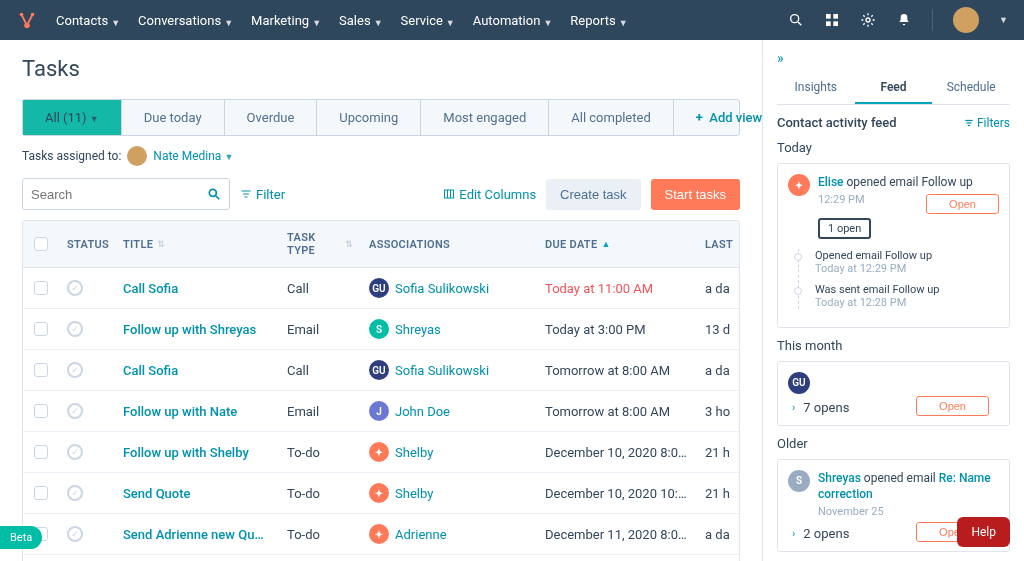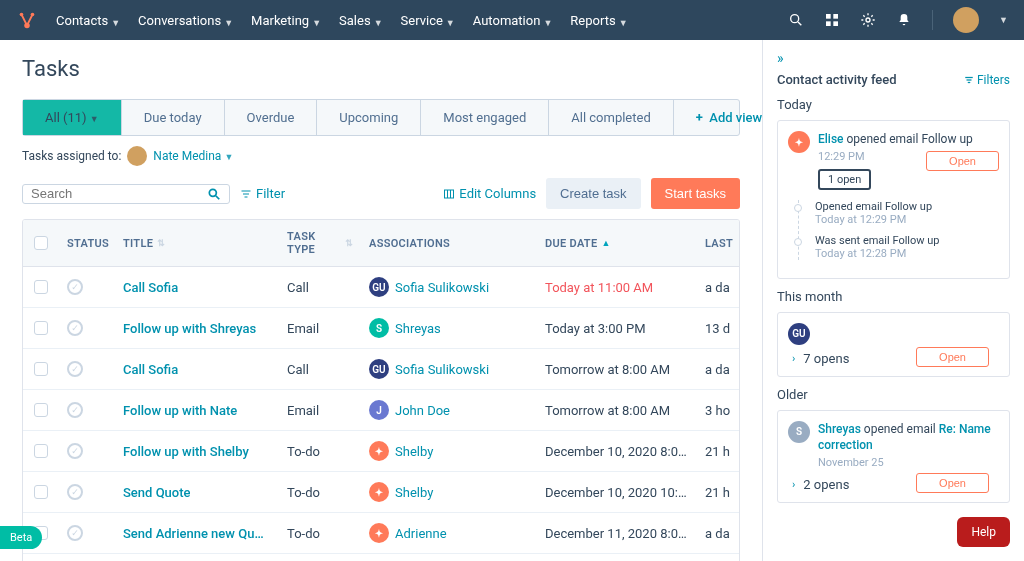--- a/index.html
+++ b/index.html
@@ -28,21 +28,21 @@
   .tab:last-child { border-right: none; }
   .tab.active { background: #14b8a6; color: #33475b; }
   .tab.add { color: #0091ae; font-weight: 500; }
   
   .assigned-row { margin: 10px 0 12px 0; font-size: 12px; display: flex; align-items: center; gap: 6px; }
   .mini-avatar { width: 20px; height: 20px; border-radius: 50%; background: #d0a060; display: inline-block; }
   .link { color: #0091ae; cursor: pointer; }
   
   
   .toolbar { display: flex; align-items: center; gap: 10px; margin-bottom: 10px; }
-  .search-wrap { flex: 0 0 160px; border: 1px solid #cbd6e2; border-radius: 3px; display: flex; align-items: center; padding: 0 8px; height: 20px; }
+  .search-wrap { flex: 0 0 160px; border: 1px solid #cbd6e2; border-radius: 3px; display: flex; align-items: center; padding: 0 8px; height: 32px; }
   .search-wrap input { border: none; outline: none; flex: 1; font-size: 13px; color: #33475b; }
   .toolbar-spacer { flex: 1; }
   .txt-btn { color: #0091ae; font-size: 13px; cursor: pointer; display: flex; align-items: center; gap: 4px; }
   .btn { padding: 8px 14px; border-radius: 3px; font-size: 13px; cursor: pointer; border: none; }
   .btn.secondary { background: #eaf0f6; color: #506e91; }
   .btn.primary { background: #ff7a59; color: #fff; font-weight: 500; }
   
   
   .table-wrap { border: 1px solid #dfe3eb; border-radius: 3px; overflow: hidden; }
   .thead { display: flex; background: #f5f8fa; border-bottom: 1px solid #dfe3eb; font-size: 11px; font-weight: 600; color: #506e91; letter-spacing: .3px; }
@@ -75,21 +75,21 @@
   .side-header { display: flex; justify-content: space-between; align-items: center; margin-bottom: 10px; }
   .side-header .title { font-size: 13px; font-weight: 500; }
   .filters-link { color: #0091ae; font-size: 12px; cursor: pointer; display: flex; align-items: center; gap: 3px; }
   .section-label { font-size: 13px; color: #33475b; margin: 10px 0 8px 0; }
   .feed-card { border: 1px solid #dfe3eb; border-radius: 3px; padding: 10px; margin-bottom: 10px; position: relative; }
   .feed-head { display: flex; gap: 8px; }
   .feed-av { width: 22px; height: 22px; border-radius: 50%; flex-shrink: 0; display: flex; align-items: center; justify-content: center; color: #fff; font-size: 10px; font-weight: 600; }
   .feed-text { font-size: 12px; line-height: 1.4; }
   .feed-text .who { color: #0091ae; font-weight: 500; }
   .feed-time { font-size: 11px; color: #99acc2; }
-  .open-pill { border: 2px solid #33475b; border-radius: 3px; padding: 2px 8px; font-size: 11px; display: inline-block; margin-top: 4px; margin-left: 30px; }
+  .open-pill { border: 2px solid #33475b; border-radius: 3px; padding: 2px 8px; font-size: 11px; display: inline-block; margin-top: 10px; margin-left: 30px; }
   .open-btn { position: absolute; right: 10px; border: 1px solid #ff7a59; color: #ff7a59; background: #fff; border-radius: 3px; padding: 3px 22px; font-size: 11px; cursor: pointer; }
   .timeline { margin-top: 10px; border-left: 1px dashed #cbd6e2; margin-left: 10px; padding-left: 16px; }
   .tl-item { position: relative; margin-bottom: 8px; font-size: 11px; }
   .tl-dot { position: absolute; left: -21px; top: 4px; width: 8px; height: 8px; border-radius: 50%; border: 1px solid #cbd6e2; background: #fff; }
   .count-row { display: flex; align-items: center; gap: 8px; margin-top: 6px; margin-left: 4px; position: relative; }
   .count-row .chev-r { color: #0091ae; font-size: 11px; }
   
   .help-btn { position: fixed; bottom: 14px; right: 14px; background: #b91c1c; color: #fff; padding: 8px 14px; border-radius: 6px; font-size: 12px; cursor: pointer; }
 </style>
 </head>
@@ -371,20 +371,25 @@
             <div class="td col-last"></div>
           </div>
         </div>
     </div>
 
     <div class="beta-badge">Beta</div>
   </div>
 
   <div class="side">
     <div class="side-collapse">»</div>
+    <div class="side-tabs" id="side-tabs">
+        <div class="side-tab">Insights</div>
+        <div class="side-tab active">Feed</div>
+        <div class="side-tab">Schedule</div>
+      </div>
     <div class="side-header">
       <div class="title">Contact activity feed</div>
       <div class="filters-link">
         <svg width="10" height="10" viewBox="0 0 24 24" stroke="#0091ae" stroke-width="3" fill="none">
             <line x1="3" y1="6" x2="21" y2="6"></line>
             <line x1="6" y1="12" x2="18" y2="12"></line>
             <line x1="9" y1="18" x2="15" y2="18"></line>
           </svg>
         <span>Filters</span>
       </div>

